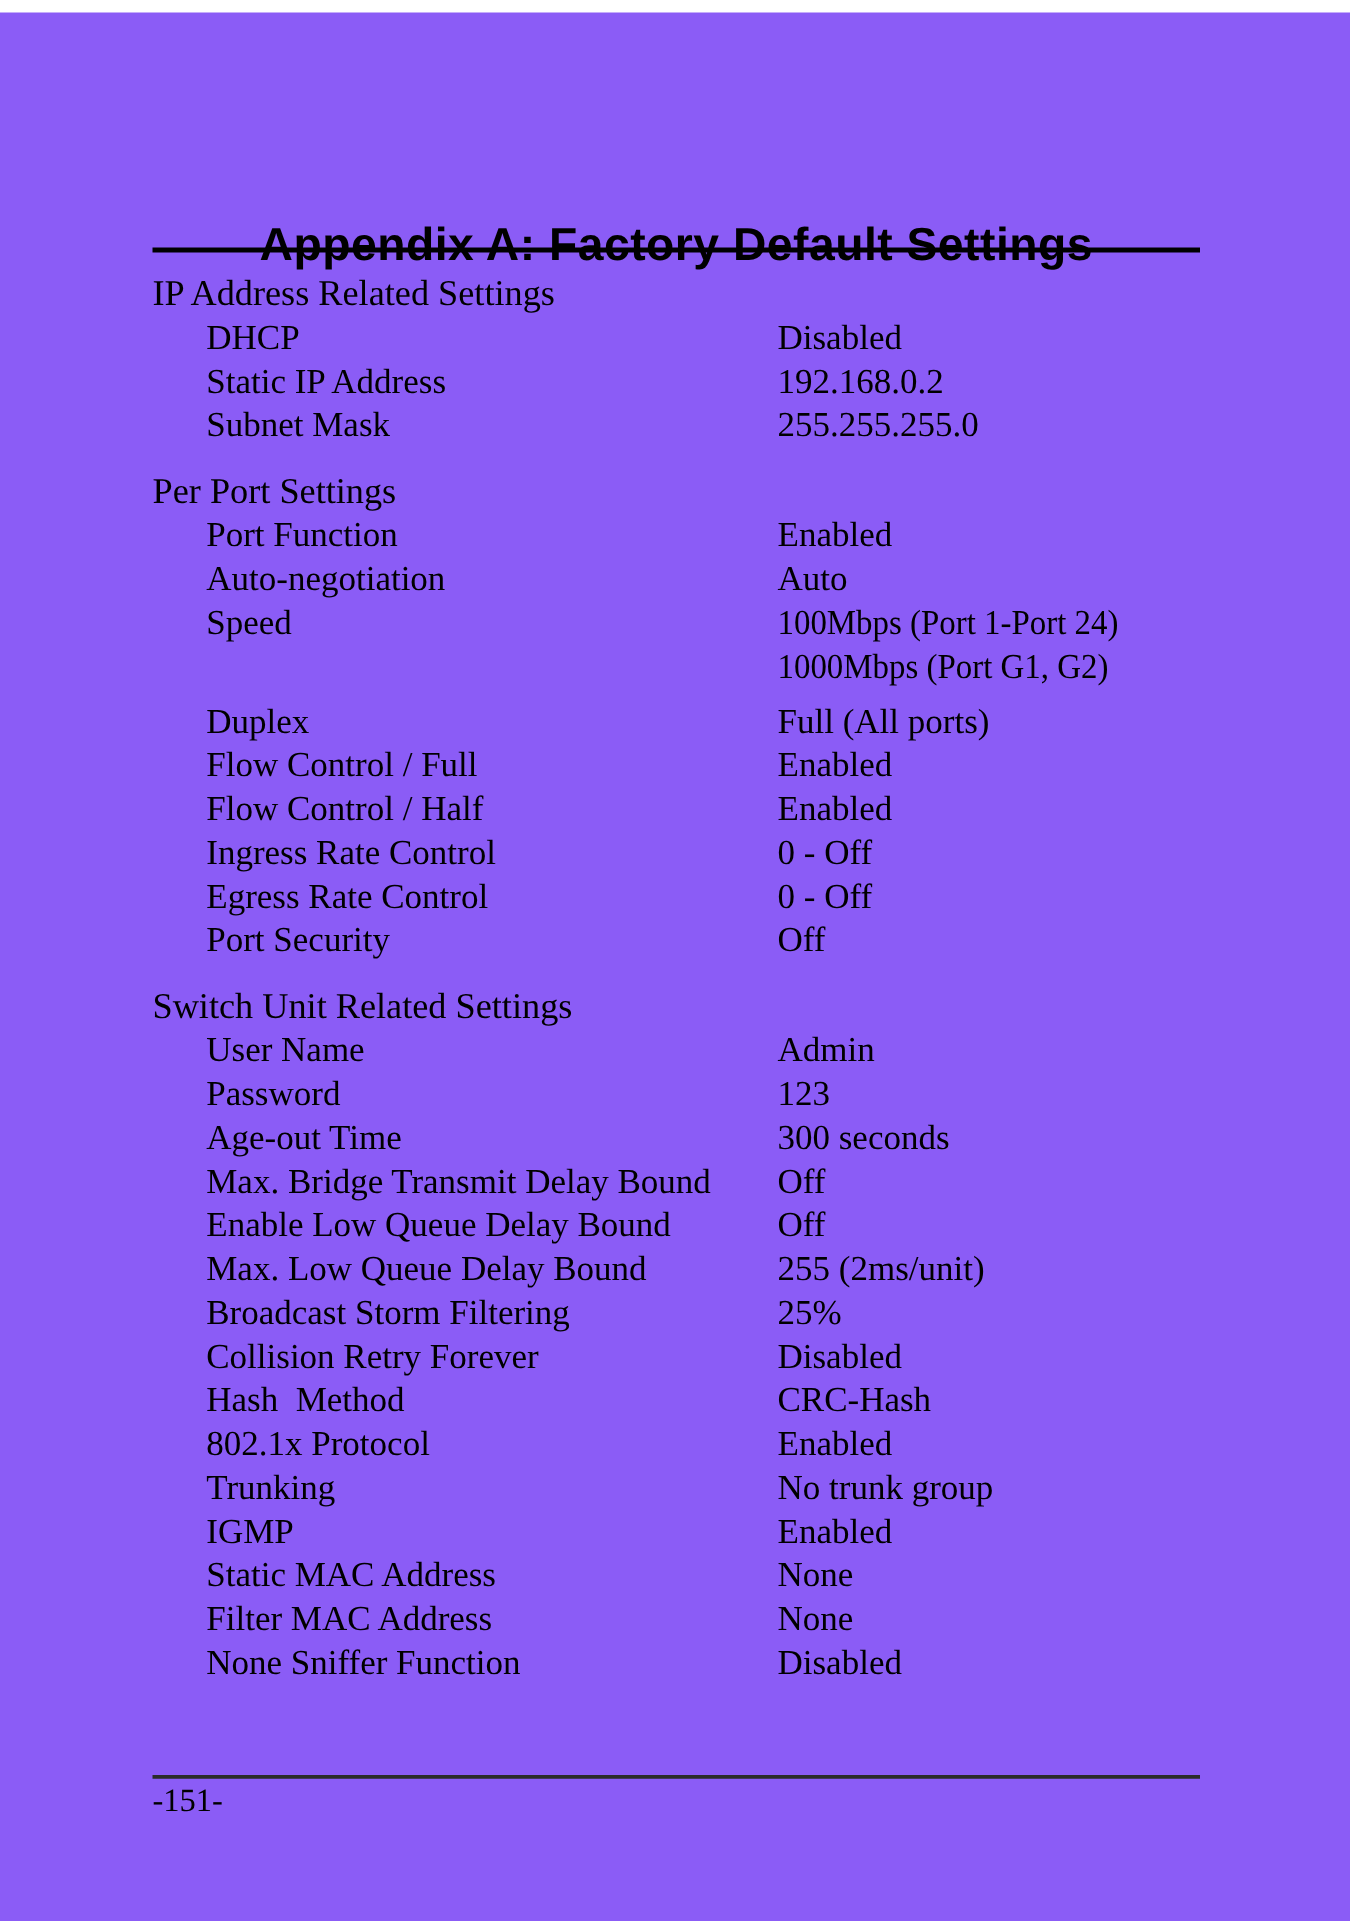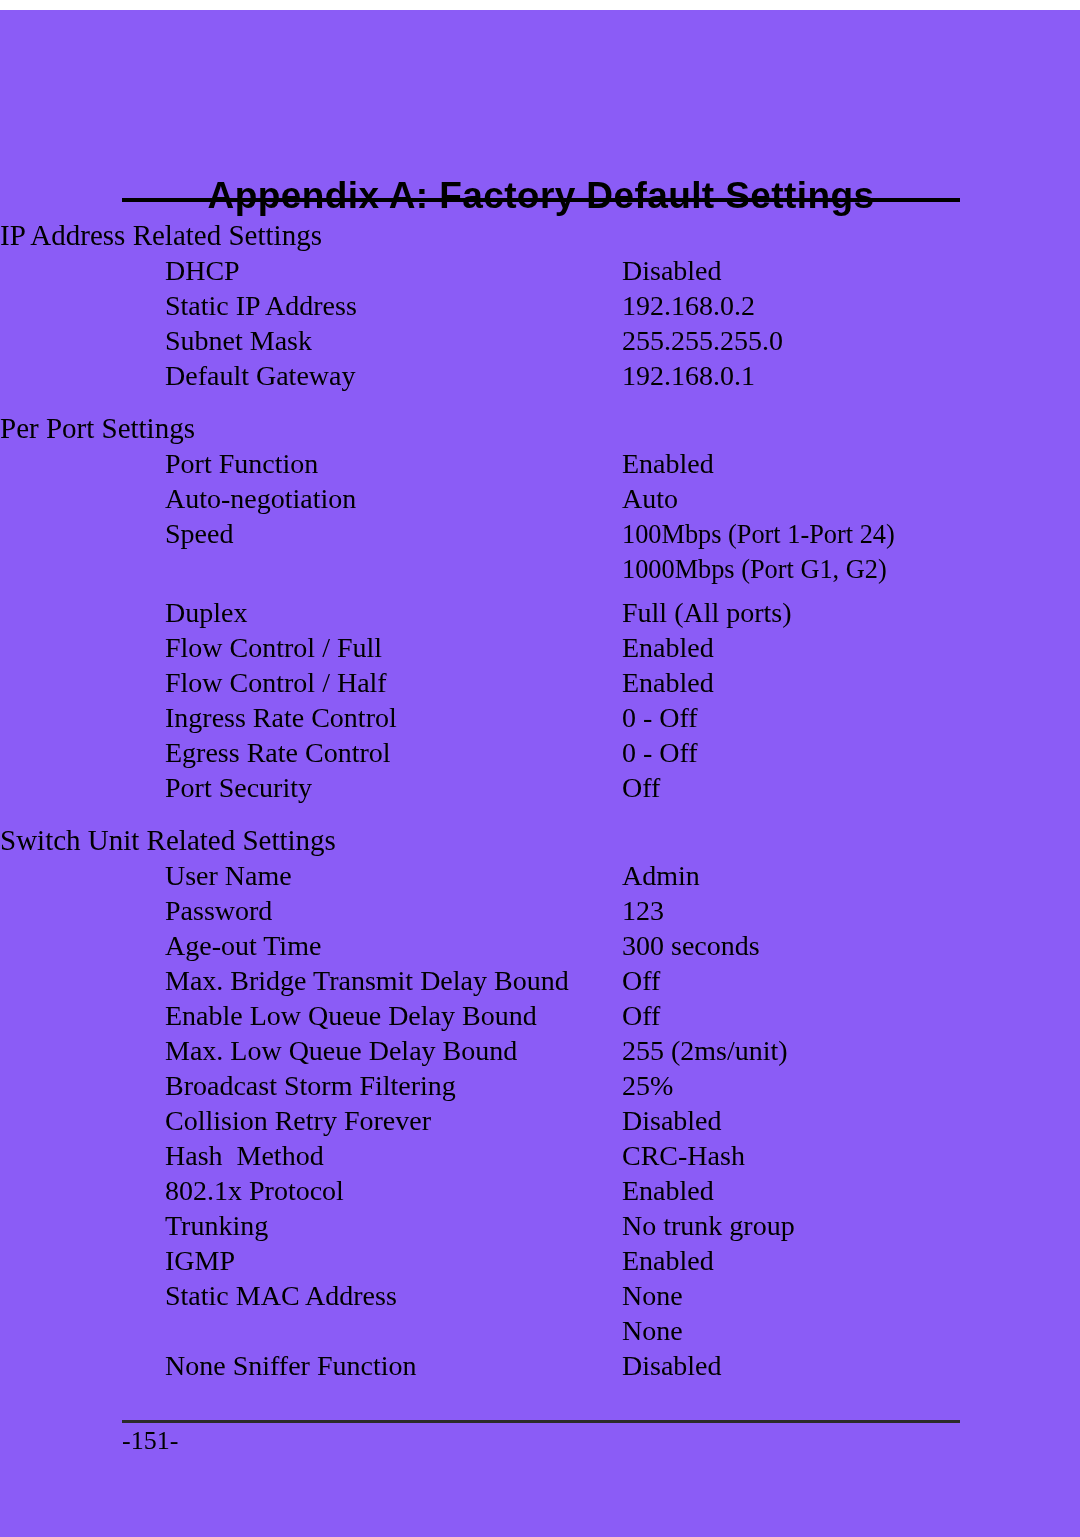--- a/index.html
+++ b/index.html
@@ -60,20 +60,21 @@
 
   .section {
     display: block;
   }
   .section + .section {
     margin-top: 17px;
   }
 
   .section-heading {
     position: relative;
+    margin-left: 122px;
     font-size: 29px;
     line-height: 36px;
     white-space: nowrap;
   }
 
   .rows {
     display: block;
   }
 
   .setting-row {
@@ -145,24 +146,20 @@
             <span class="row-value">Disabled</span>
           </div>
           <div class="setting-row">
             <span class="row-label">Static IP Address</span>
             <span class="row-value">192.168.0.2</span>
           </div>
           <div class="setting-row">
             <span class="row-label">Subnet Mask</span>
             <span class="row-value">255.255.255.0</span>
           </div>
-          <div class="setting-row">
-            <span class="row-label">Default Gateway</span>
-            <span class="row-value">192.168.0.1</span>
-          </div>
         </div>
       </div>
       <div class="section">
         <div class="section-heading">Per Port Settings</div>
         <div class="rows">
           <div class="setting-row">
             <span class="row-label">Port Function</span>
             <span class="row-value">Enabled</span>
           </div>
           <div class="setting-row">
@@ -252,20 +249,21 @@
           </div>
           <div class="setting-row">
             <span class="row-label">IGMP</span>
             <span class="row-value">Enabled</span>
           </div>
           <div class="setting-row">
             <span class="row-label">Static MAC Address</span>
             <span class="row-value">None</span>
           </div>
           <div class="setting-row">
+            <span class="row-label">Filter MAC Address</span>
             <span class="row-value">None</span>
           </div>
           <div class="setting-row">
             <span class="row-label">None Sniffer Function</span>
             <span class="row-value">Disabled</span>
           </div>
         </div>
       </div>
     </div>
 

